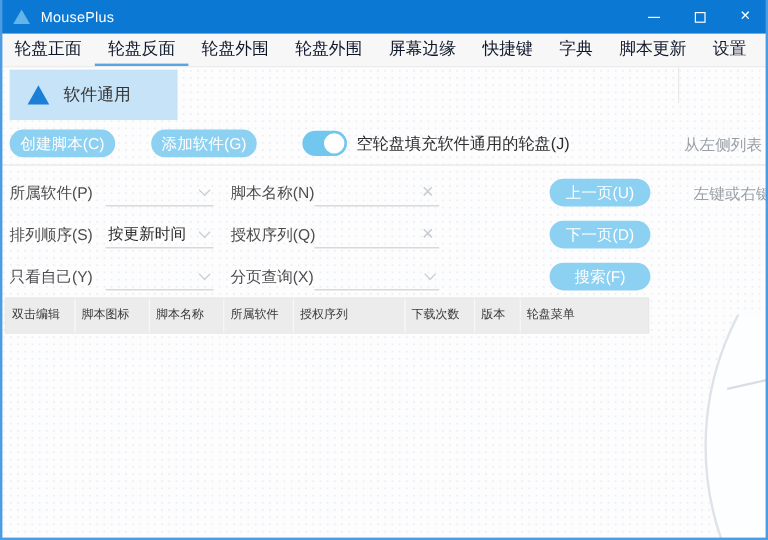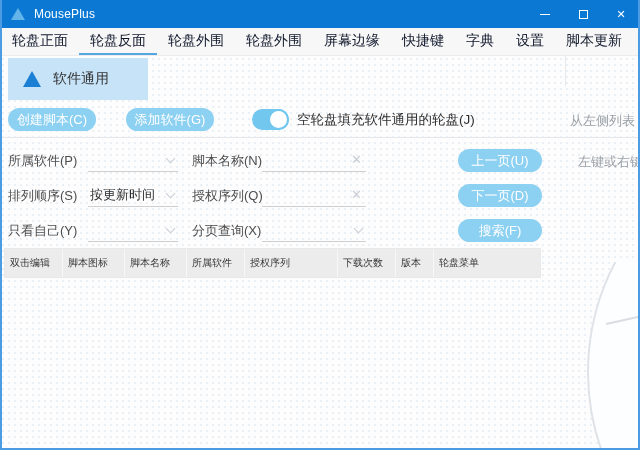--- a/index.html
+++ b/index.html
@@ -152,22 +152,22 @@
   </div>
 
   <div class="tabbar">
     <div class="tab">轮盘正面</div>
     <div class="tab active">轮盘反面</div>
     <div class="tab">轮盘外围</div>
     <div class="tab">轮盘外围</div>
     <div class="tab">屏幕边缘</div>
     <div class="tab">快捷键</div>
     <div class="tab">字典</div>
+    <div class="tab">脚本更新</div>
     <div class="tab">设置</div>
-    <div class="tab">脚本更新</div>
   </div>
 
   <div class="content">
 
     <div class="section-badge">
       <div class="section-icon"></div>
       <span class="section-title">软件通用</span>
     </div>
 
     <div class="v-divider"></div>

